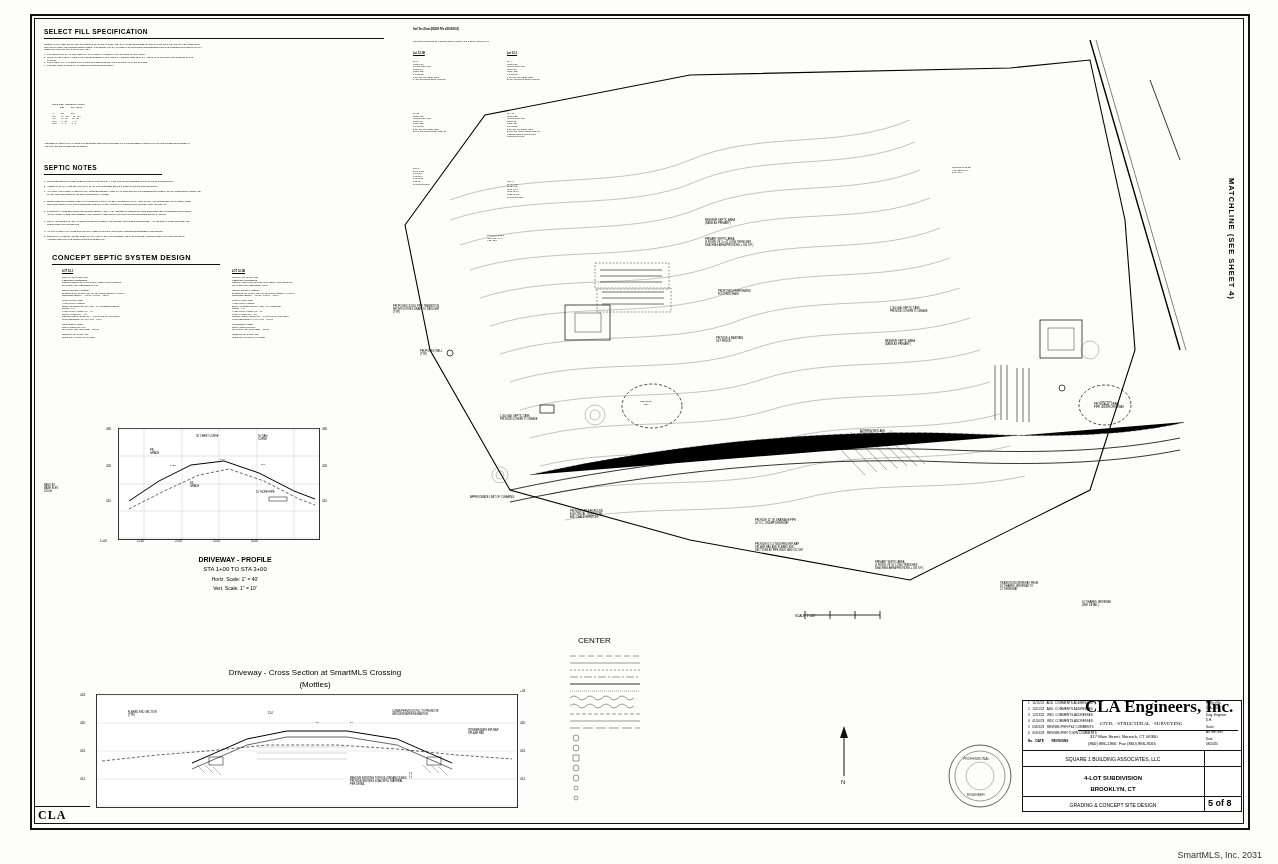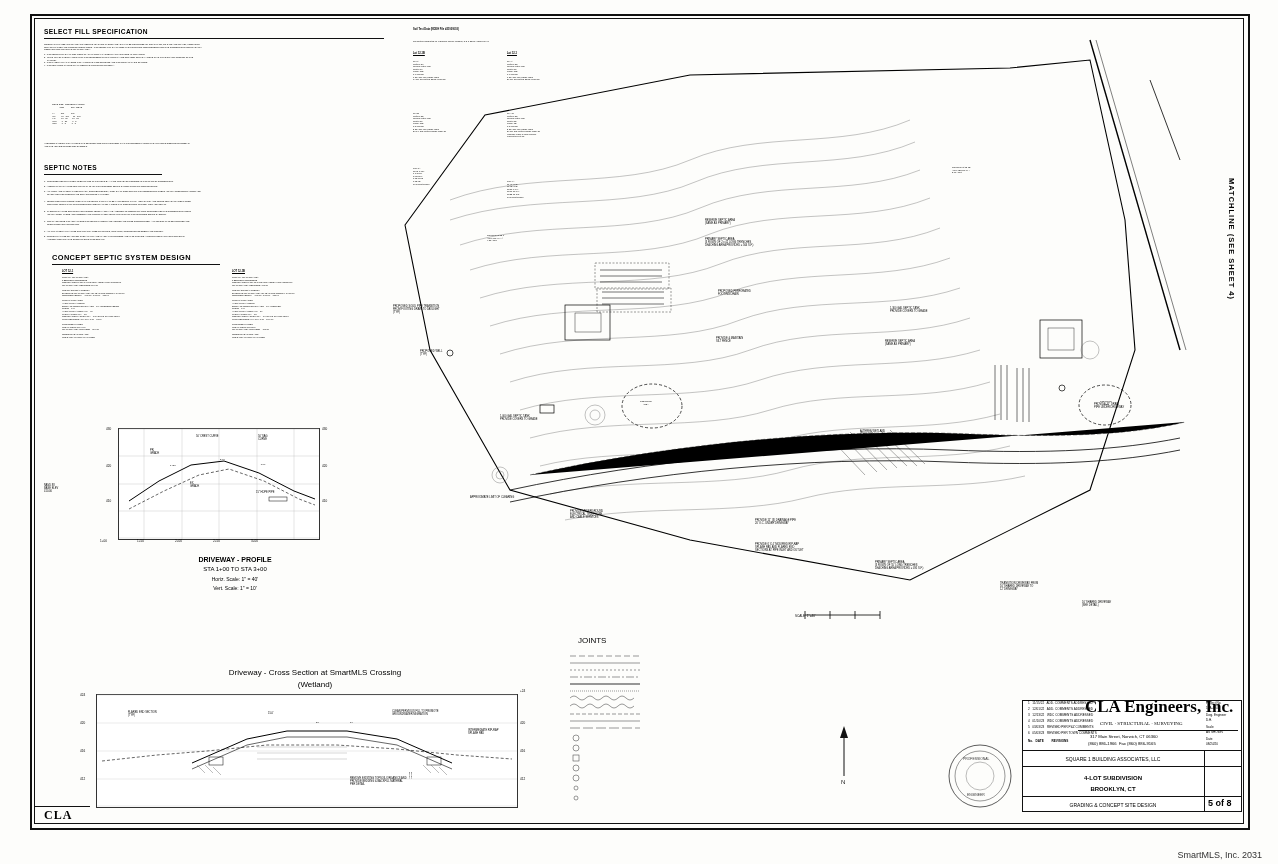--- a/index.html
+++ b/index.html
@@ -400,21 +400,21 @@
   <div class="txt t2" style="left:170px;top:464px;">3.42%</div>
   <div class="txt t2" style="left:220px;top:458px;">2.0%</div>
   <div class="txt t2" style="left:260px;top:463px;">-3.0%</div>
 
   <div class="txt t7 b ctr" style="left:150px;top:556px;width:170px;">DRIVEWAY - PROFILE</div>
   <div class="txt t6 ctr" style="left:150px;top:566px;width:170px;">STA 1+00 TO STA 3+00</div>
   <div class="txt t5 ctr" style="left:150px;top:576px;width:170px;">Horiz. Scale: 1" = 40'</div>
   <div class="txt t5 ctr" style="left:150px;top:585px;width:170px;">Vert. Scale: 1" = 10'</div>
 
   <div class="txt t8 ctr" style="left:150px;top:668px;width:330px;">Driveway - Cross Section at SmartMLS Crossing</div>
-  <div class="txt t8 ctr" style="left:150px;top:680px;width:330px;">(Wetland)</div>
+  <div class="txt t8 ctr" style="left:150px;top:680px;width:330px;">(Mottles)</div>
 
   <div class="gridbox" style="left:96px;top:694px;width:420px;height:112px;">
     <svg width="420" height="112">
       <g stroke="#ccc" stroke-width="0.4">
         <line x1="0" y1="0" x2="420" y2="0"></line>
         <line x1="0" y1="28" x2="420" y2="28"></line>
         <line x1="0" y1="56" x2="420" y2="56"></line>
         <line x1="0" y1="84" x2="420" y2="84"></line>
         <line x1="0" y1="111" x2="420" y2="111"></line>
       </g>
@@ -455,21 +455,21 @@
 SPLASH PAD</div>
   <div class="txt t25" style="left:350px;top:777px;">REMOVE EXISTING TOPSOIL/ORGANICS AND
 PROVIDE BEDDING &amp; BACKFILL MATERIAL
 PER DETAIL</div>
   <div class="txt t25" style="left:268px;top:712px;">15.0'</div>
   <div class="txt t2" style="left:316px;top:721px;">2%</div>
   <div class="txt t2" style="left:350px;top:721px;">3/4</div>
   <div class="txt t2" style="left:408px;top:772px;writing-mode:vertical-rl;">410.43
 410.10</div>
 
-  <div class="txt t8" style="left:578px;top:636px;">JOINTS</div>
+  <div class="txt t8" style="left:578px;top:636px;">CENTER</div>
   <svg style="position:absolute;left:568px;top:650px;" width="125" height="160">
     <g stroke="#333" stroke-width="0.5" fill="none">
       <line x1="2" y1="6" x2="72" y2="6" stroke-dasharray="6 3"></line>
       <line x1="2" y1="13" x2="72" y2="13"></line>
       <line x1="2" y1="20" x2="72" y2="20" stroke-dasharray="2 2"></line>
       <line x1="2" y1="27" x2="72" y2="27" stroke-dasharray="8 2 2 2"></line>
       <line x1="2" y1="34" x2="72" y2="34" stroke-width="1.1"></line>
       <line x1="2" y1="41" x2="72" y2="41" stroke-dasharray="1 1"></line>
       <path d="M2,48 q4,-4 8,0 q4,4 8,0 q4,-4 8,0 q4,4 8,0 q4,-4 8,0 q4,4 8,0 q4,-4 8,0 q4,4 8,0"></path>
       <path d="M2,56 q4,-4 8,0 q4,4 8,0 q4,-4 8,0 q4,4 8,0 q4,-4 8,0 q4,4 8,0 q4,-4 8,0 q4,4 8,0"></path>
@@ -528,17 +528,17 @@
 
   <div class="txt t3" style="left:1028px;top:702px;">1   11/15/22   ADD. COMMENTS ADDRESSED</div>
   <div class="txt t3" style="left:1028px;top:708px;">2   12/01/22   ADD. COMMENTS ADDRESSED</div>
   <div class="txt t3" style="left:1028px;top:714px;">3   12/13/22   WDC COMMENTS ADDRESSED</div>
   <div class="txt t3" style="left:1028px;top:720px;">4   01/10/23   WDC COMMENTS ADDRESSED</div>
   <div class="txt t3" style="left:1028px;top:726px;">5   03/03/23   REVISED PER P&amp;Z COMMENTS</div>
   <div class="txt t3" style="left:1028px;top:732px;">6   05/03/23   REVISED PER TOWN COMMENTS</div>
   <div class="txt t3 b" style="left:1028px;top:740px;">No.   DATE         REVISIONS</div>
 
   <div class="footer-left"></div>
-  <div class="txt t12 b cla-logo" style="left:44px;top:808px;letter-spacing:1px;">CLA</div>
+  <div class="txt t12 b cla-logo" style="left:38px;top:808px;letter-spacing:1px;">CLA</div>
 
   <div class="smart">SmartMLS, Inc. 2031</div>
 
 </div>
 
 </body></html>

